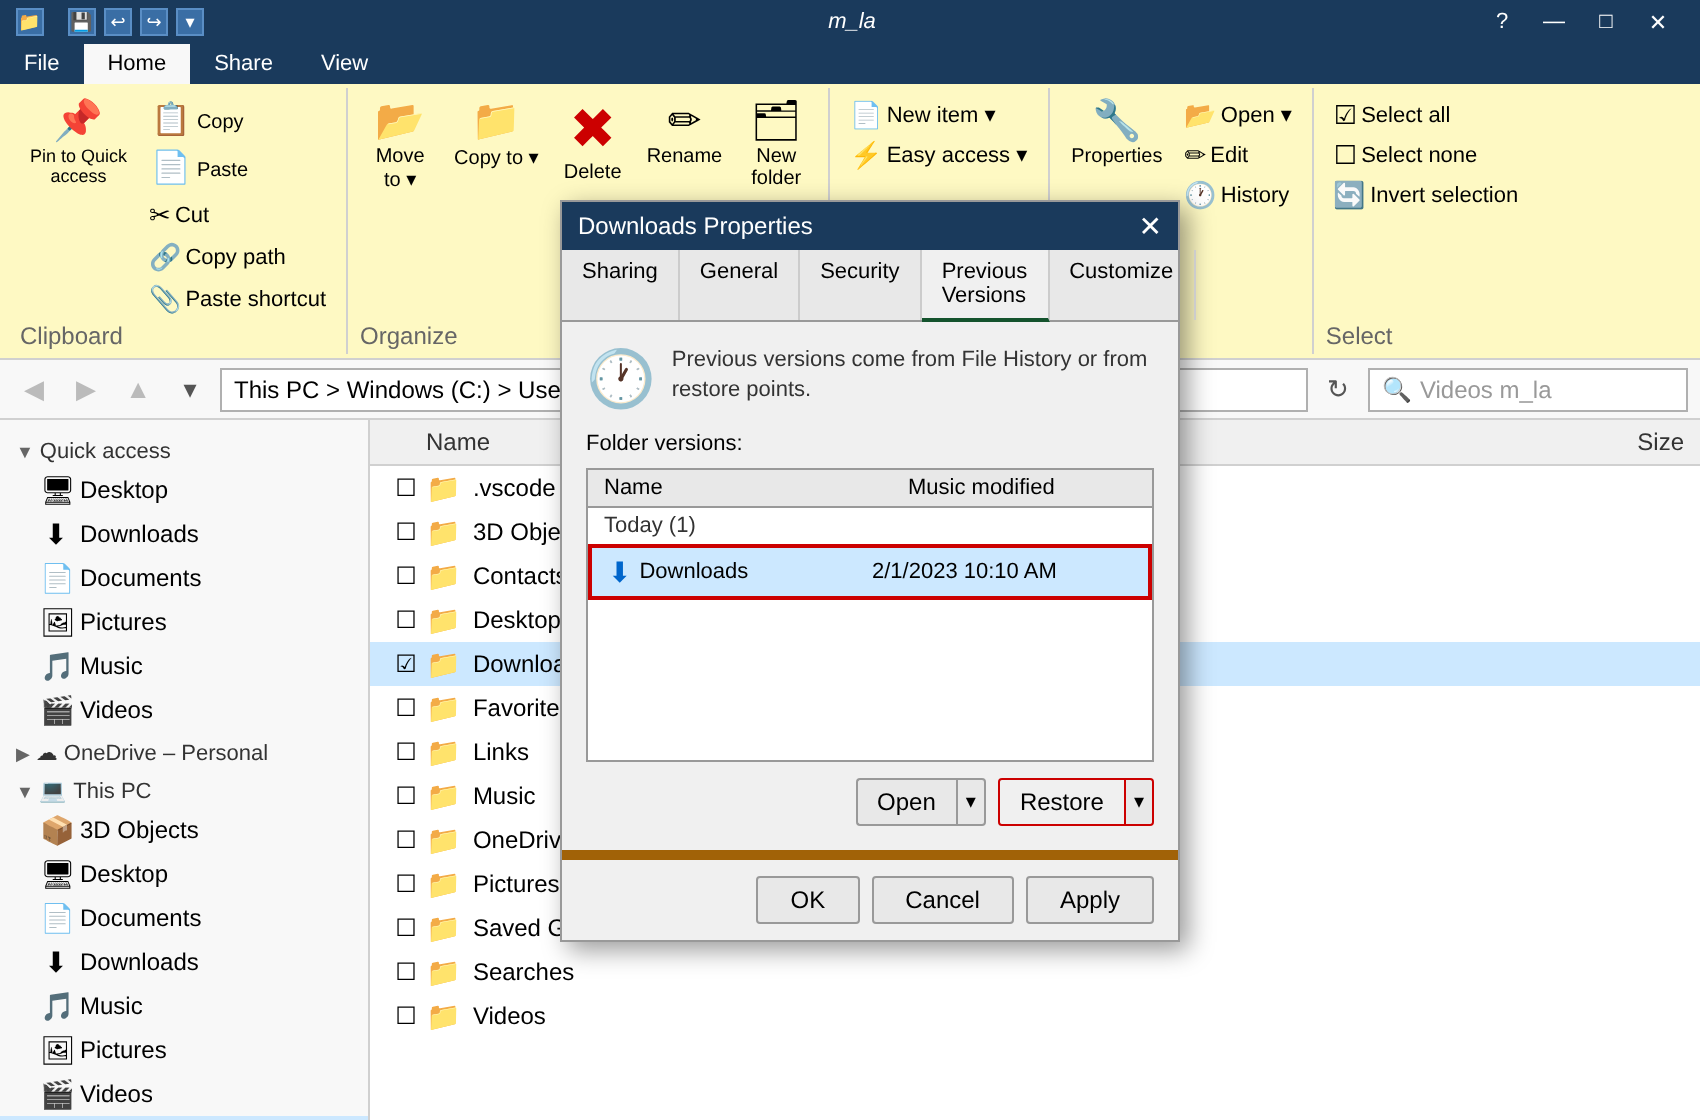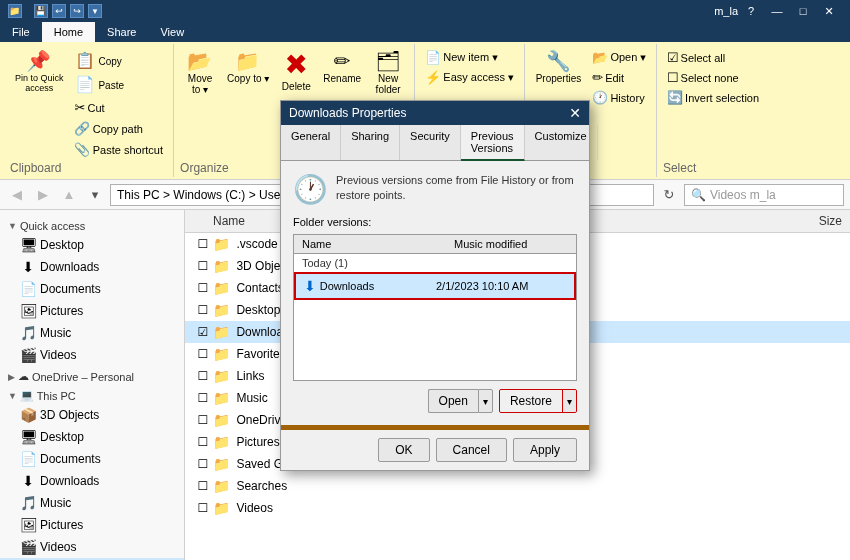--- a/index.html
+++ b/index.html
@@ -11,21 +11,21 @@
       background: #1a3a5c;
       display: flex;
       align-items: center;
       padding: 0 8px;
       color: white;
       font-size: 11px;
     }
     .title-bar-left { display: flex; align-items: center; gap: 4px; }
     .title-icons { display: flex; gap: 4px; margin-right: 8px; }
     .title-icon { width: 14px; height: 14px; background: #3a6ea5; border: 1px solid #5a8ec5; display: flex; align-items: center; justify-content: center; font-size: 9px; color: white; }
-    .title-bar-center { flex: 1; text-align: right; padding-left: 4px; }
+    .title-bar-center { flex: 1; text-align: center; padding-left: 4px; font-style: italic; }
     .title-bar-right { display: flex; gap: 0; }
     .win-btn { width: 26px; height: 22px; display: flex; align-items: center; justify-content: center; color: white; font-size: 11px; cursor: pointer; }
 
     
     .ribbon { background: #fef9c3; border-bottom: 1px solid #d0d0d0; }
     .ribbon-tabs { display: flex; background: #1a3a5c; }
     .ribbon-tab { padding: 4px 12px; font-size: 11px; color: white; cursor: pointer; }
     .ribbon-tab.active { background: #f8f8f8; color: #000; }
     .ribbon-content { display: flex; align-items: stretch; padding: 2px 4px; min-height: 70px; }
     .ribbon-group { display: flex; flex-direction: column; border-right: 1px solid #d0d0d0; padding: 2px 6px; min-width: 60px; }
@@ -422,22 +422,22 @@
   </div>
 </div>
 
 <div class="dialog">
   <div class="dialog-titlebar">
     <span>Downloads Properties</span>
     <span style="flex:1;"></span>
     <span class="dialog-close">✕</span>
   </div>
   <div class="dialog-tabs">
+    <div class="dialog-tab">Sharing</div>
     <div class="dialog-tab">General</div>
-    <div class="dialog-tab">Sharing</div>
     <div class="dialog-tab">Security</div>
     <div class="dialog-tab active">Previous Versions</div>
     <div class="dialog-tab">Customize</div>
   </div>
   <div class="dialog-body">
     <div class="dialog-info">
       <div class="dialog-info-icon">🕐</div>
       <div class="dialog-info-text">Previous versions come from File History or from restore points.</div>
     </div>
     <div class="folder-versions-label">Folder versions:</div>

